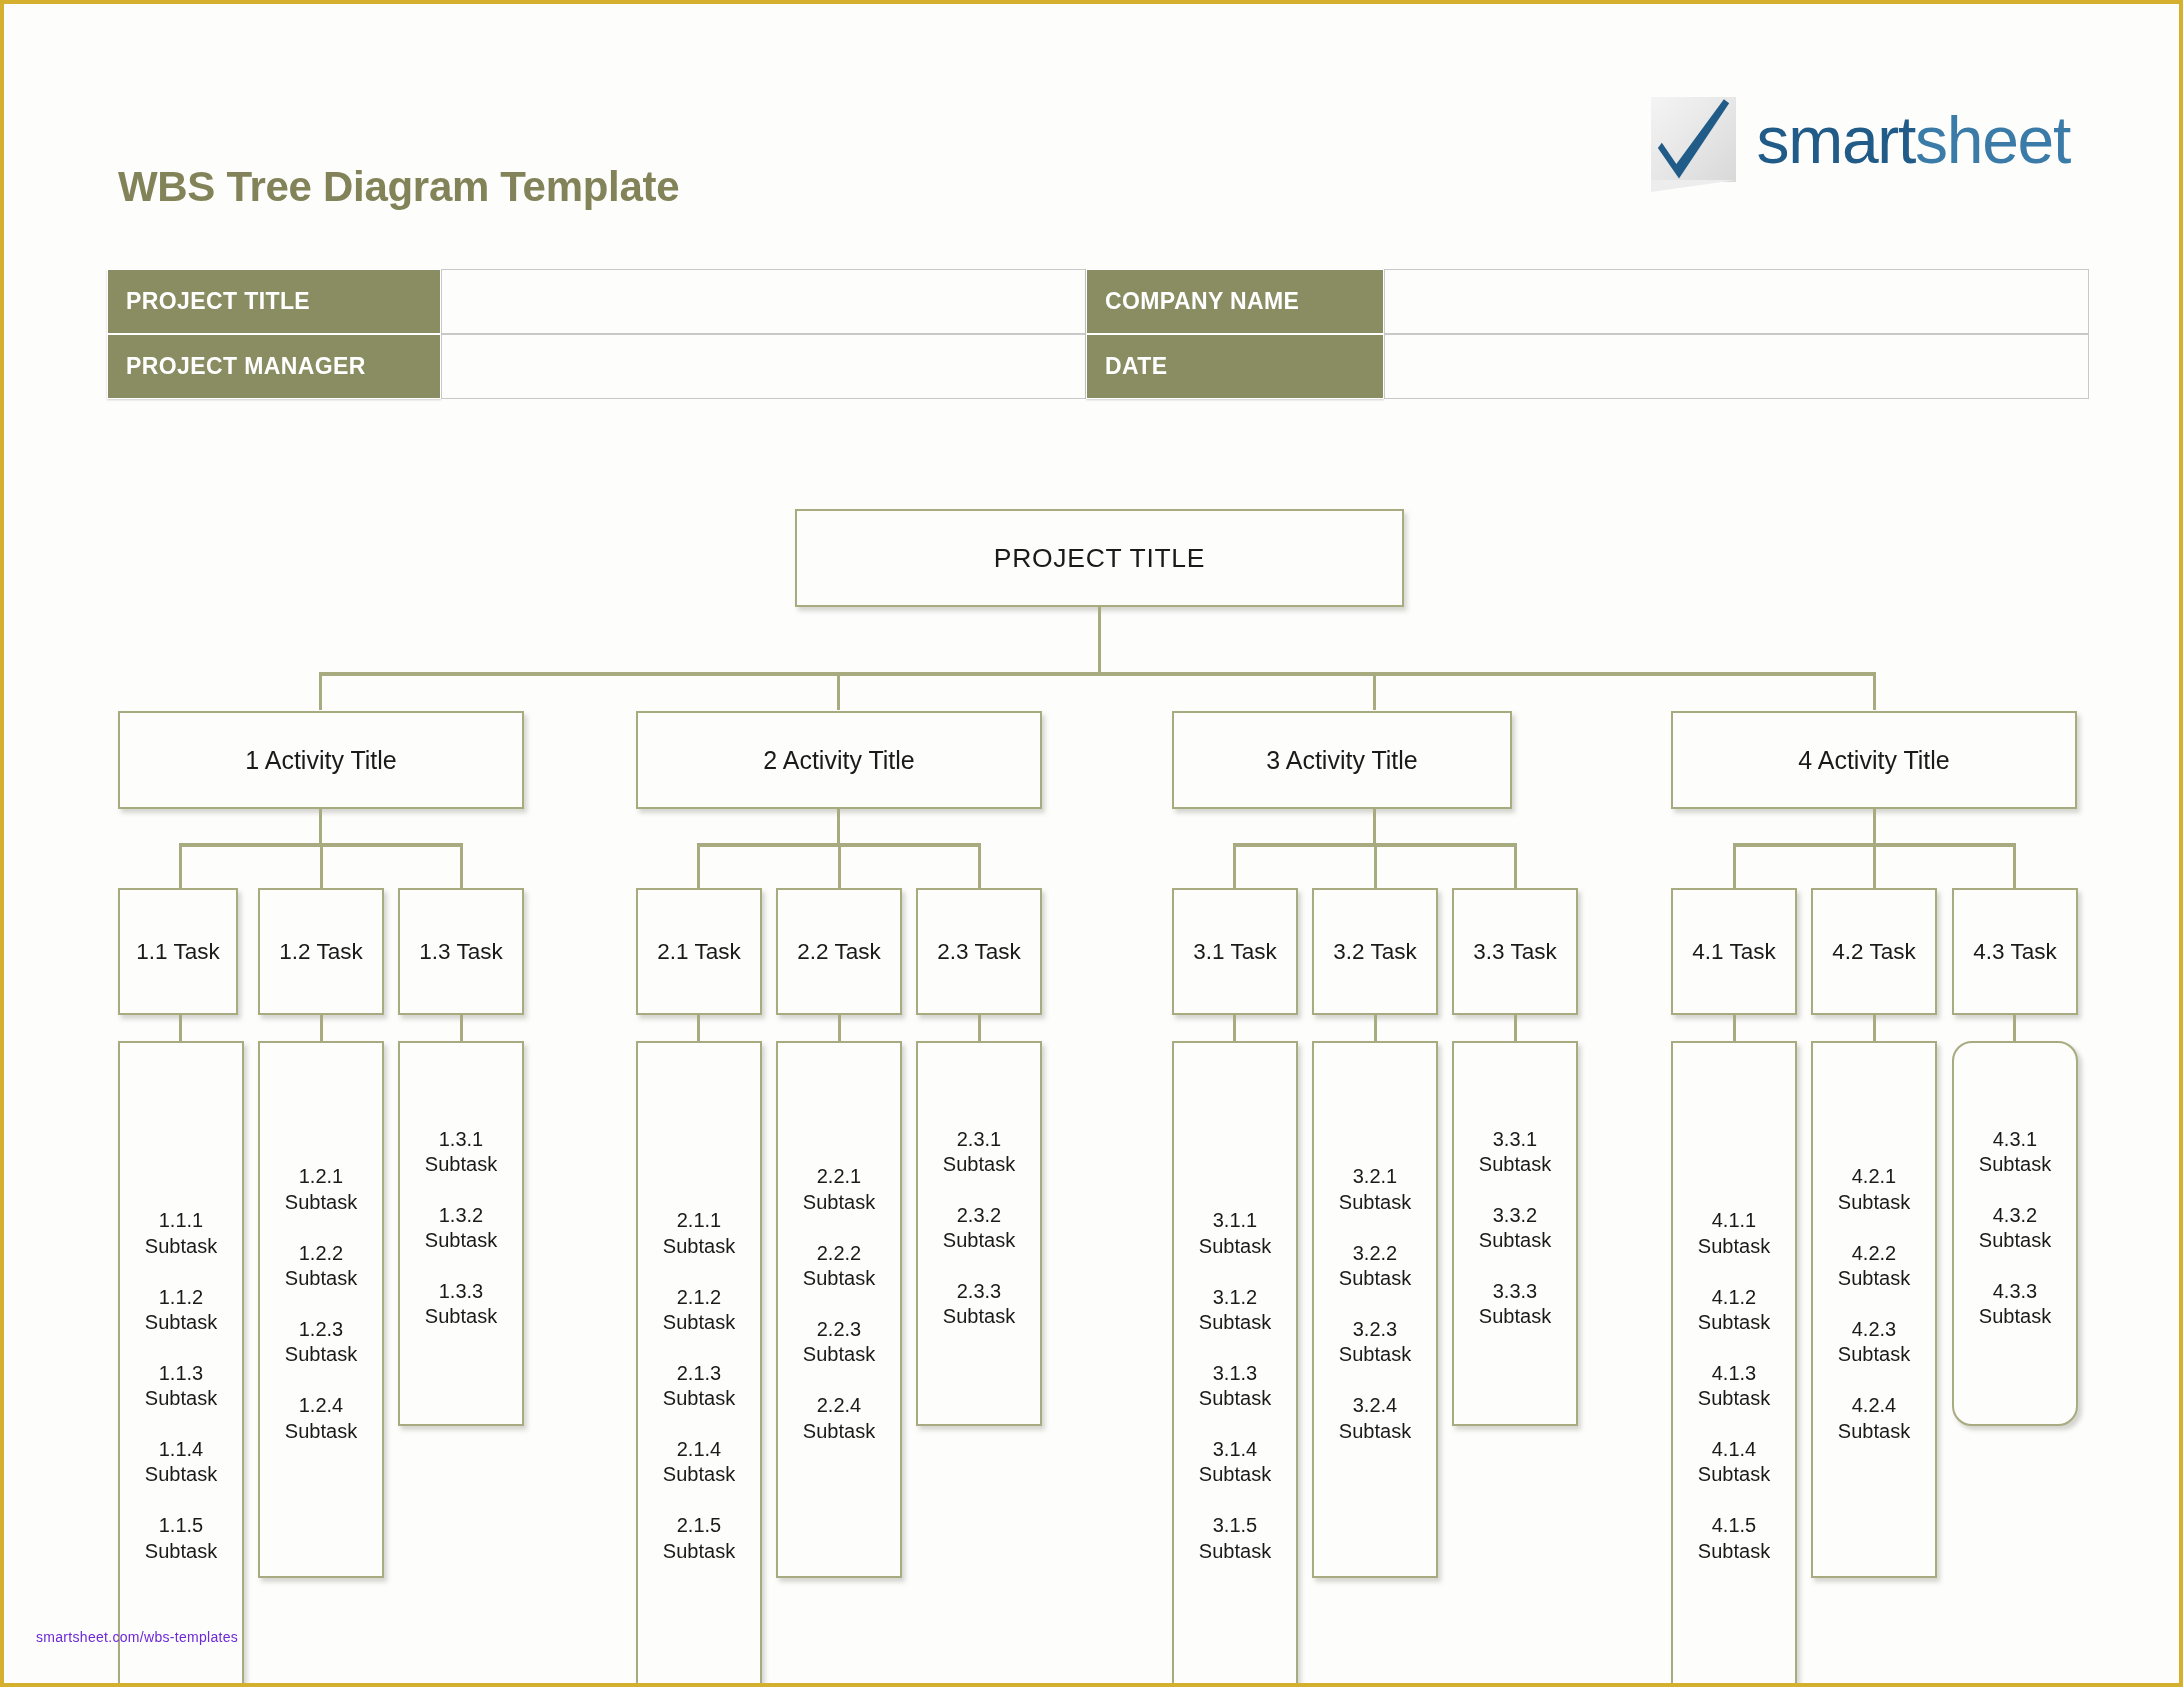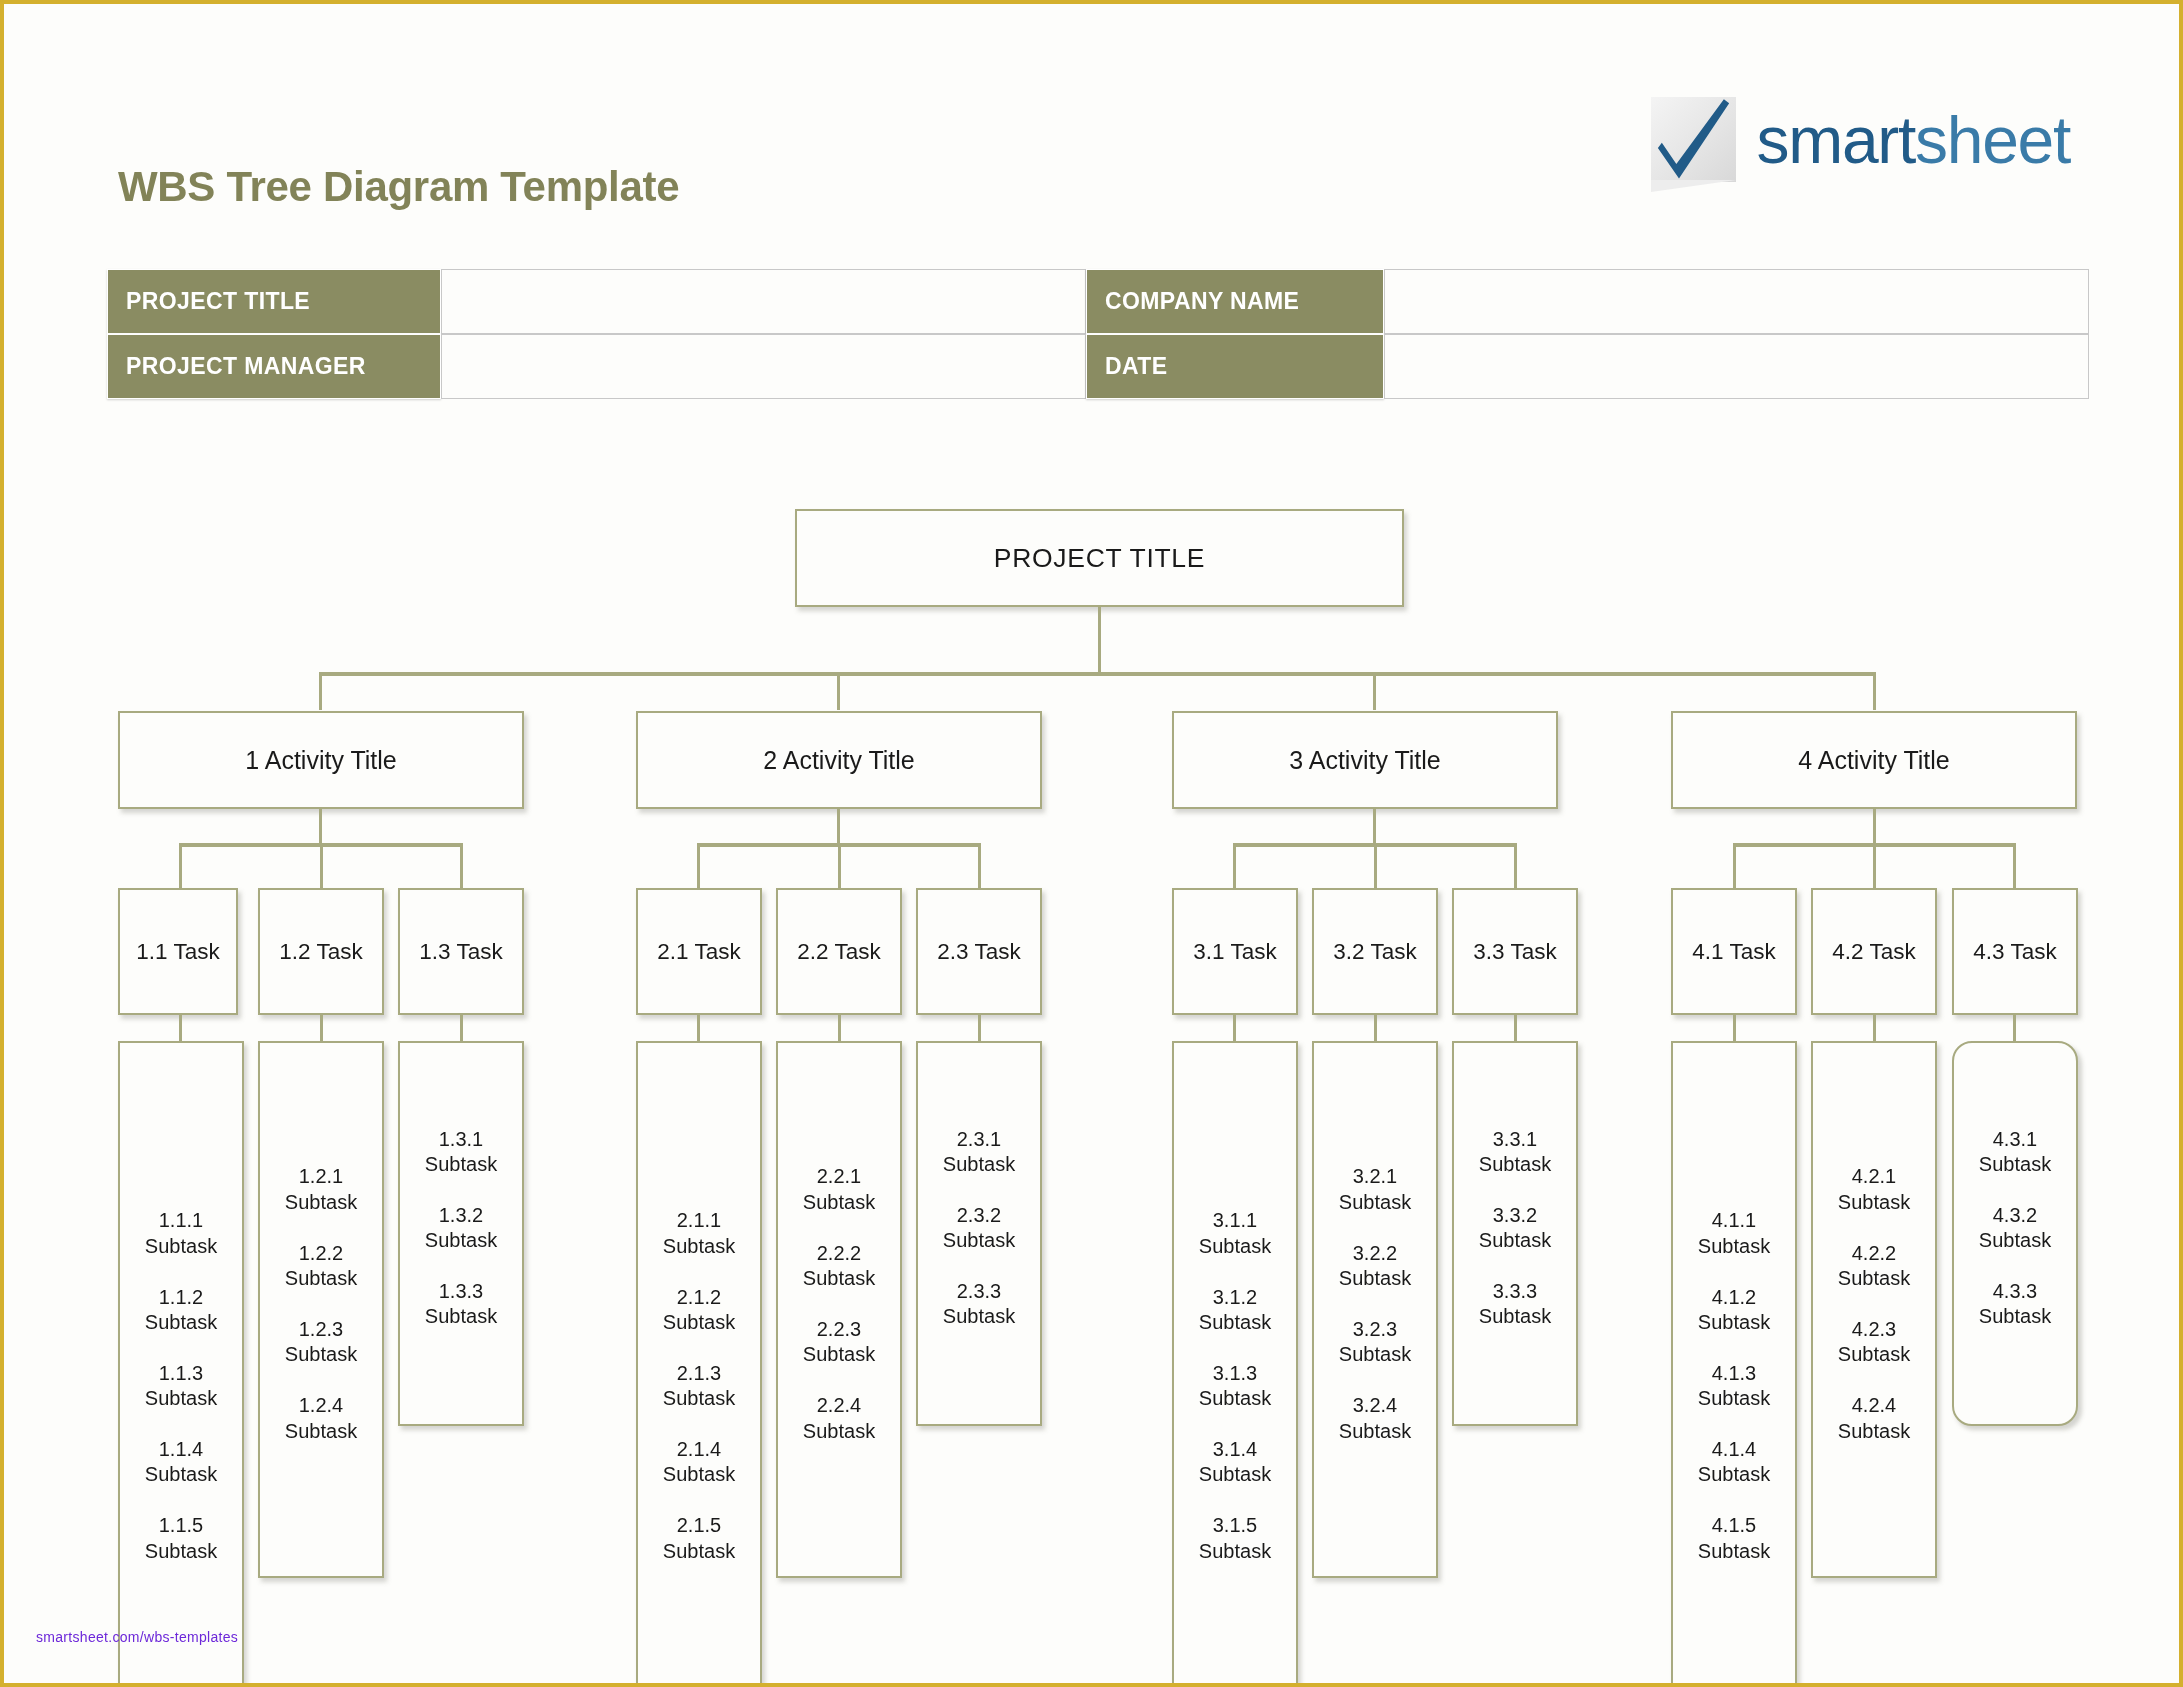--- a/index.html
+++ b/index.html
@@ -350,21 +350,21 @@
         <div class="subtask-item">
           <span class="num">2.3.2</span>
           <span class="word">Subtask</span>
         </div>
         <div class="subtask-item">
           <span class="num">2.3.3</span>
           <span class="word">Subtask</span>
         </div>
       </div>
       <div class="conn v" style="left: 1369px; top: 668px; width: 3.3px; height: 38px;"></div>
-      <div class="node activity" style="left: 1168px; top: 707px; width: 386px; height: 98px;">
+      <div class="node activity" style="left: 1168px; top: 707px; width: 340px; height: 98px;">
         <span>3 Activity Title</span>
       </div>
       <div class="conn v" style="left: 1369px; top: 805px; width: 3.3px; height: 34px;"></div>
       <div class="conn h" style="left: 1231px; top: 839px; width: 281px; height: 4px;"></div>
       <div class="conn v" style="left: 1229px; top: 839px; width: 3.3px; height: 45px;"></div>
       <div class="node task" style="left: 1168px; top: 884px; width: 126px; height: 127px;">
         <span>3.1 Task</span>
       </div>
       <div class="conn v" style="left: 1229px; top: 1011px; width: 3.3px; height: 26.5px;"></div>
       <div class="node subtasks" style="left: 1168px; top: 1037px; width: 126px; height: 701px;">

